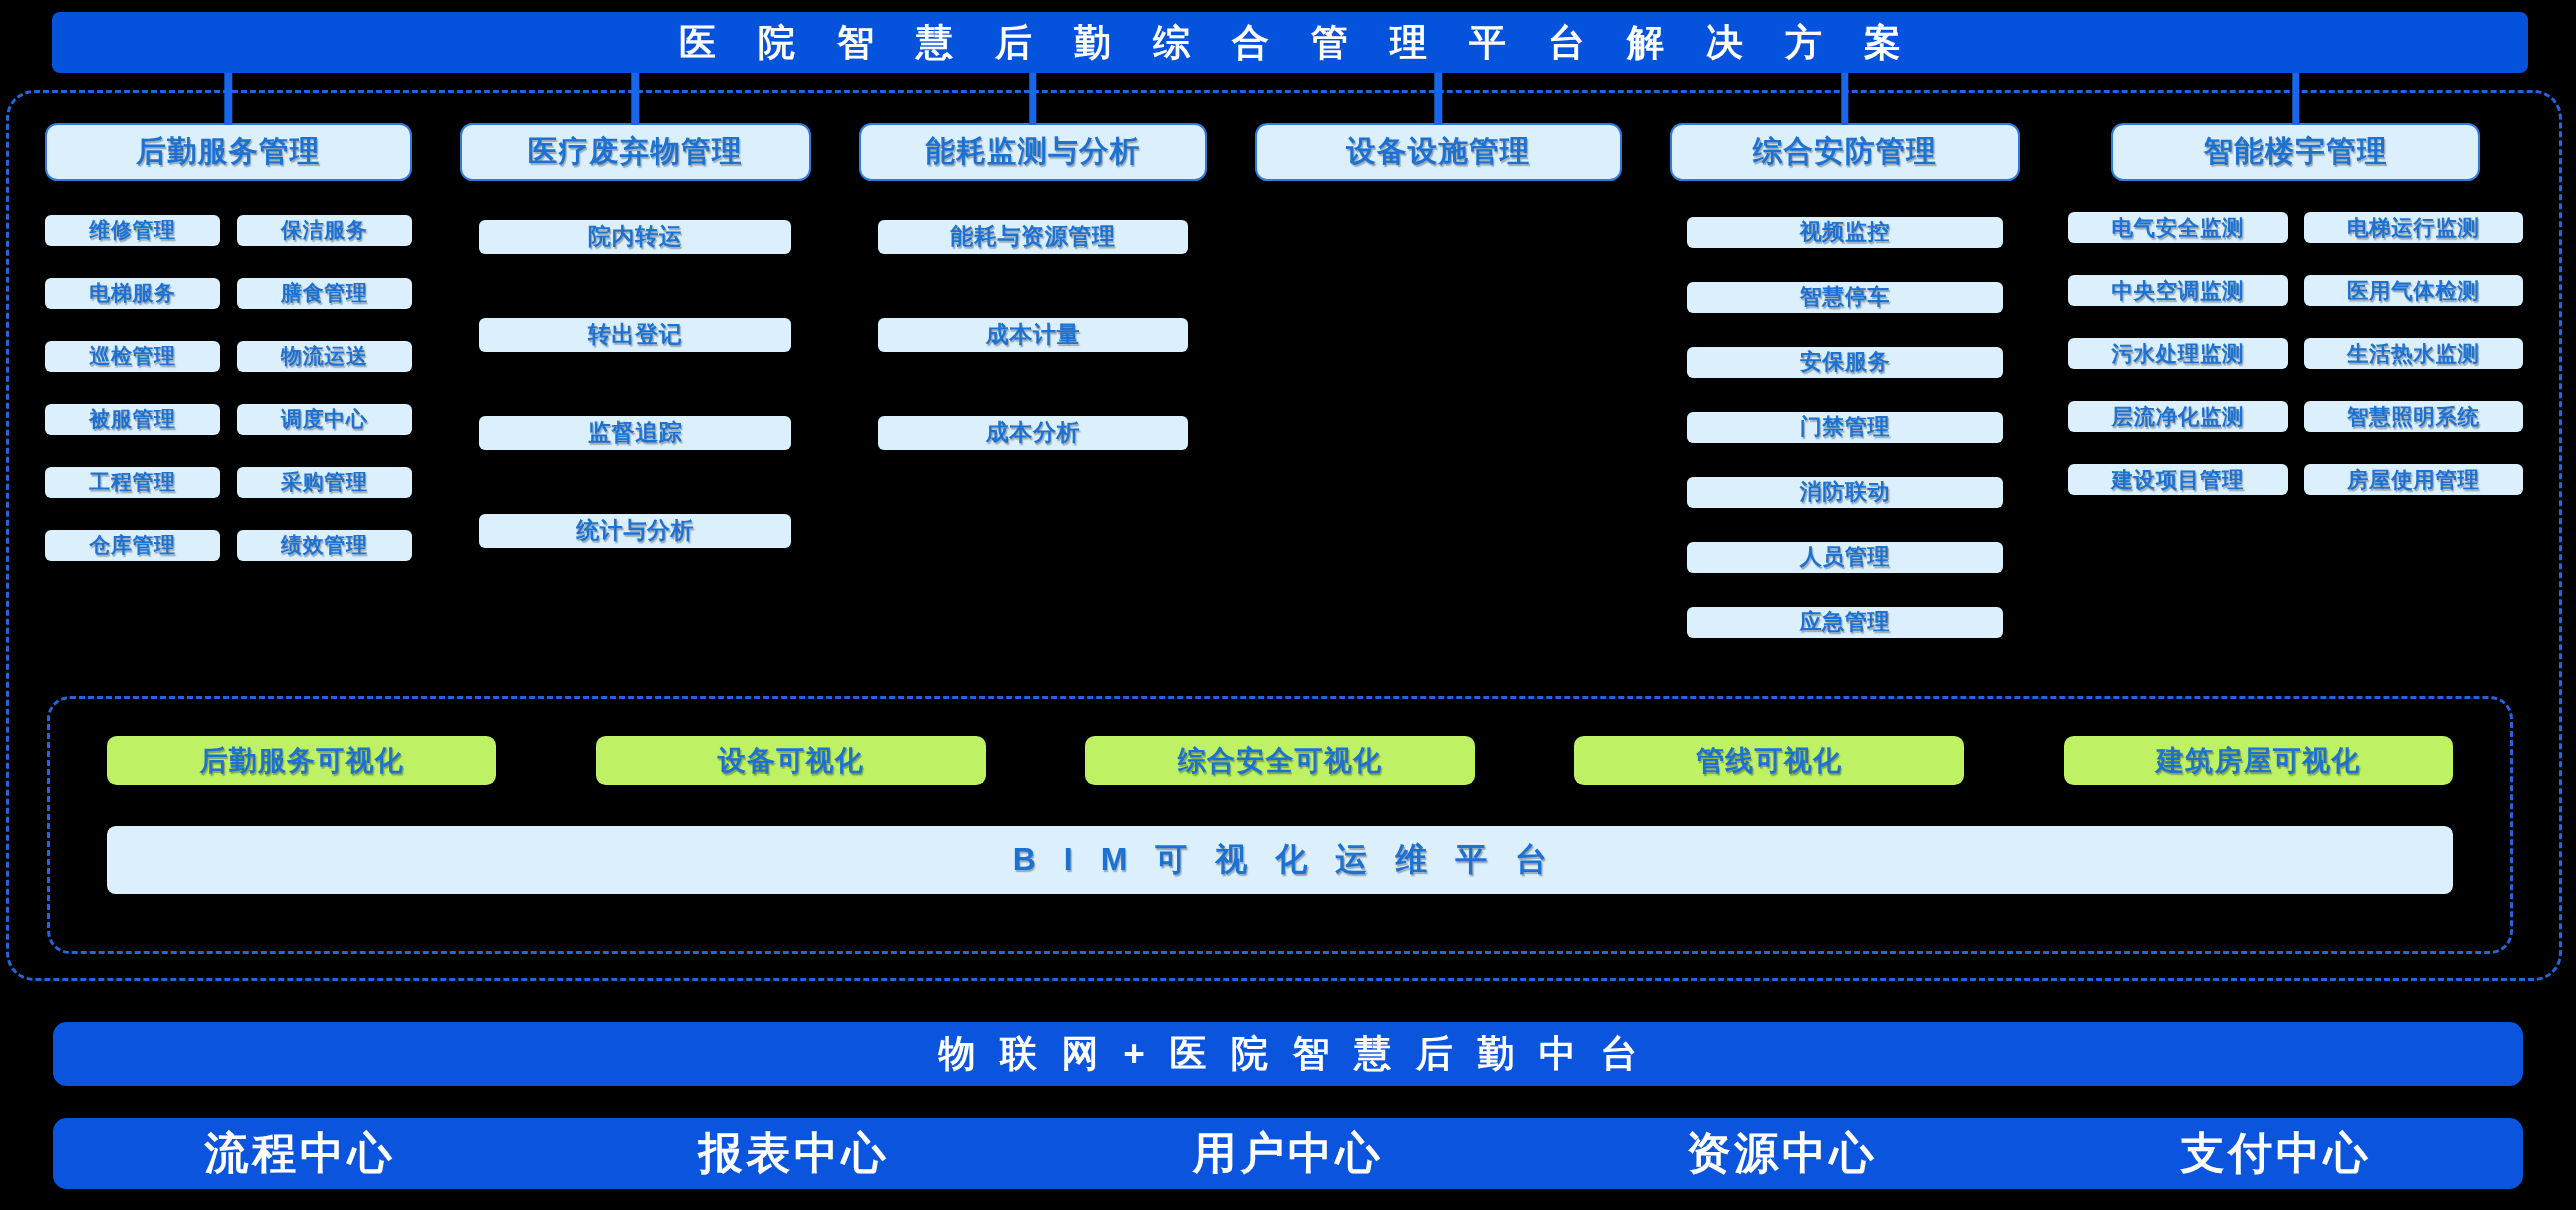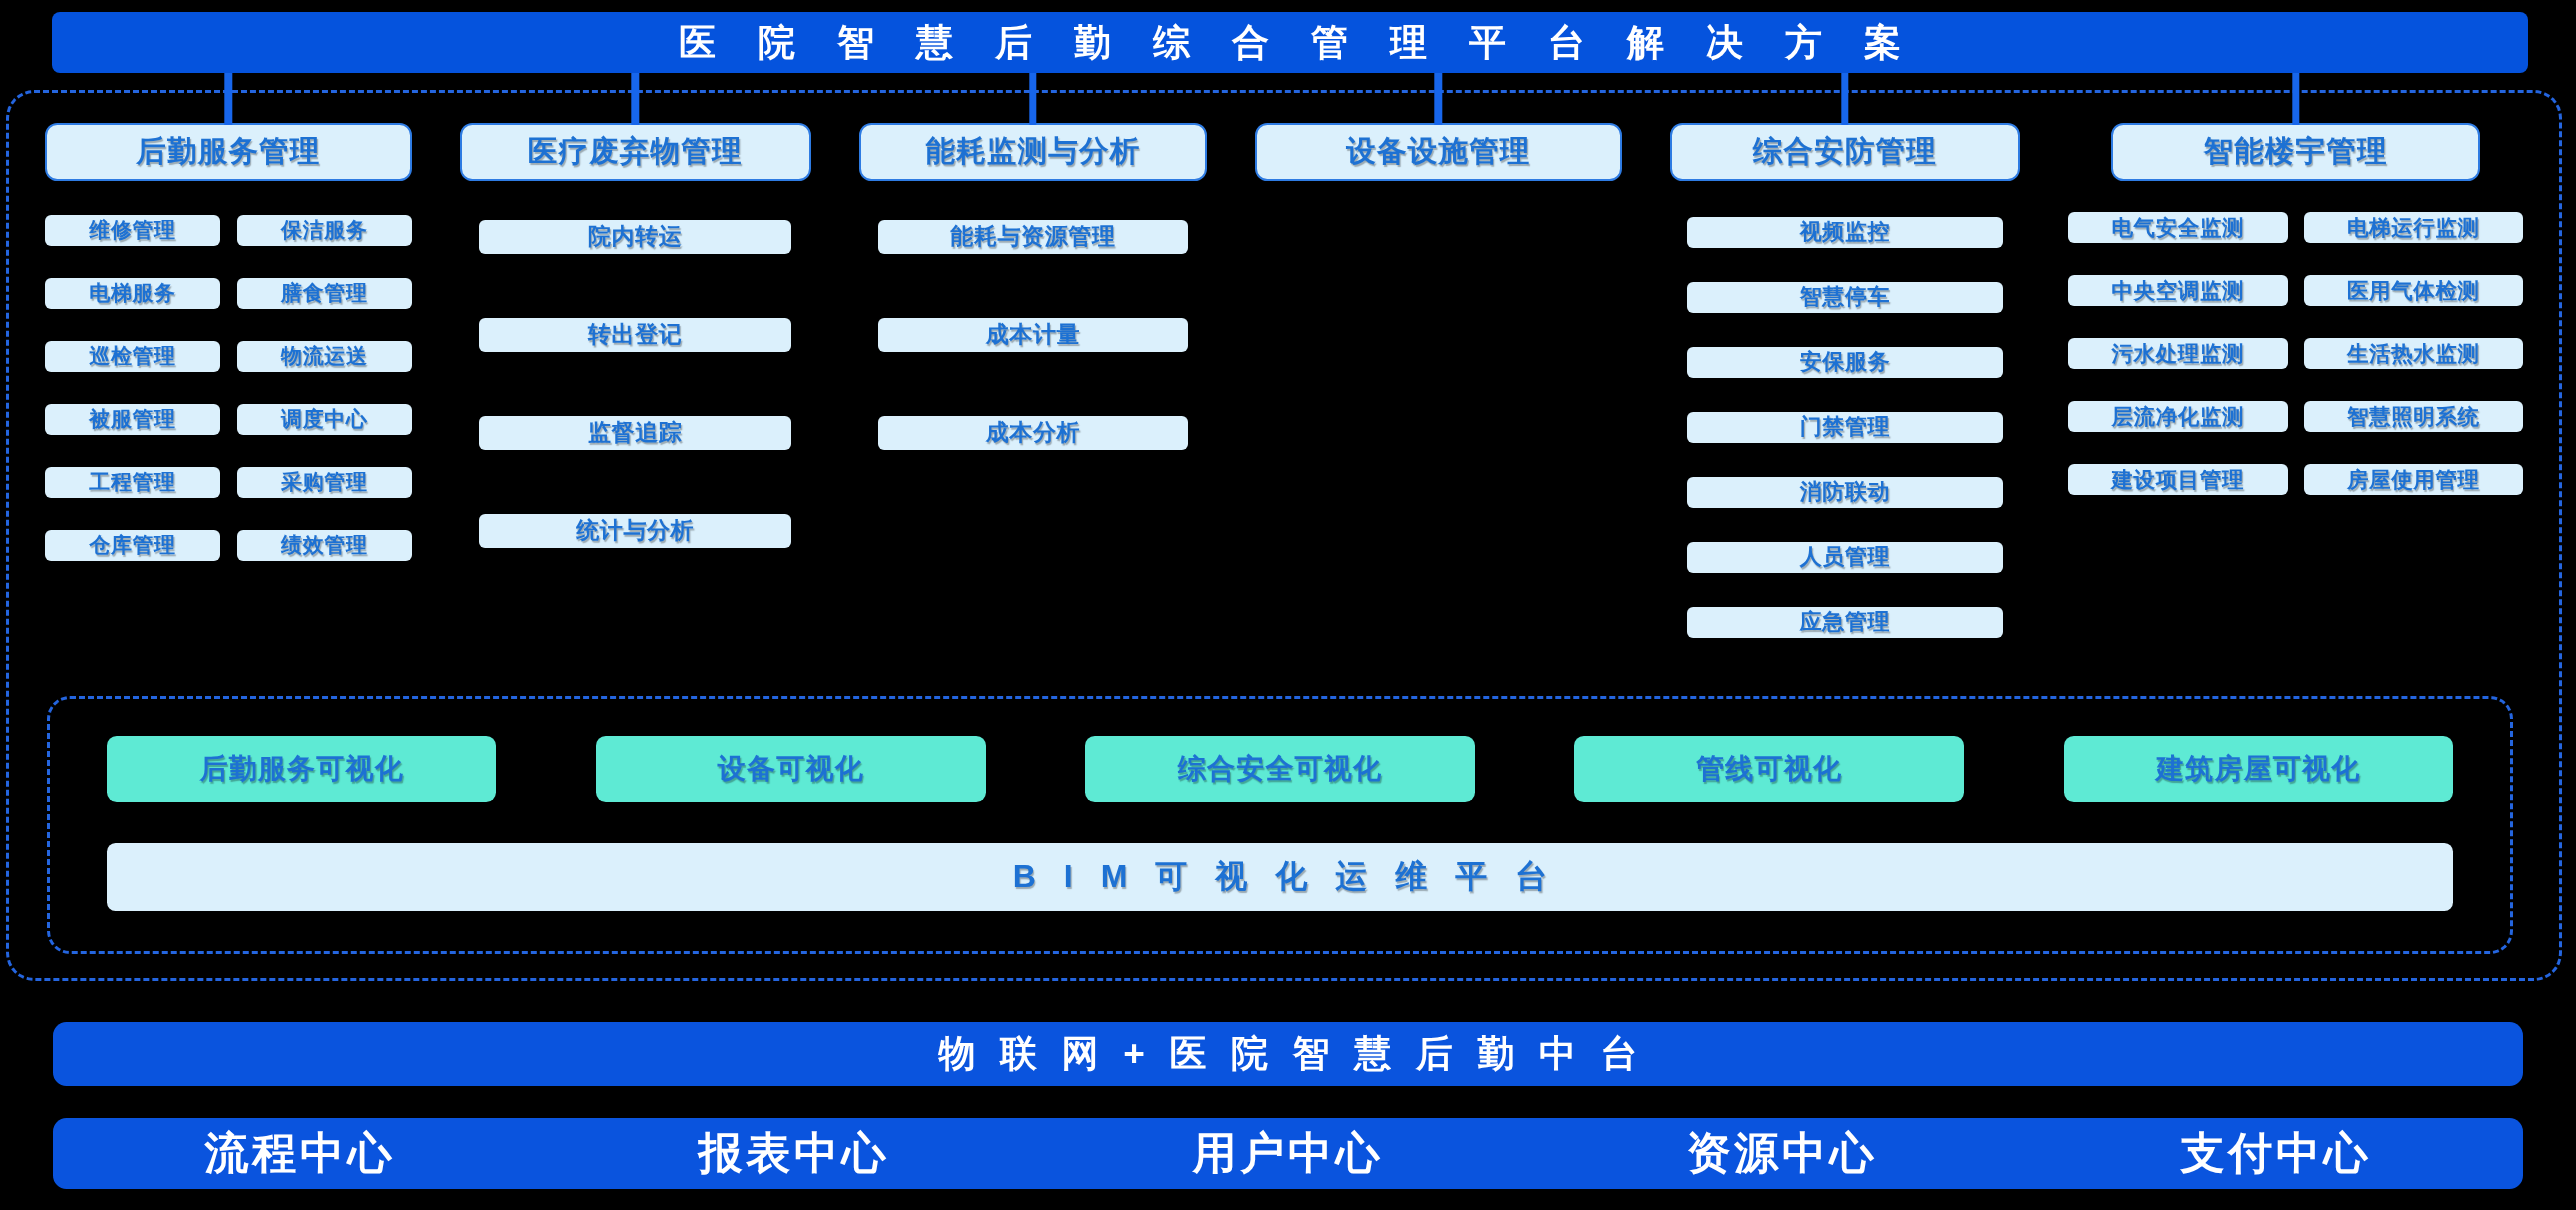--- a/index.html
+++ b/index.html
@@ -50,21 +50,21 @@
   .c6 .items{display:grid;grid-template-columns:1fr 1fr;gap:32px 16px;margin-top:31px;}
   .c6 .item{height:31px;font-size:21.5px;}
   
   .inner{
     position:absolute;left:47px;top:696px;width:2466px;height:258px;
     border:3.1px dashed #2465DF;border-radius:23px;box-sizing:border-box;
     padding:0 57px;
   }
   .viz-row{margin-top:37px;display:flex;justify-content:space-between;}
   .viz-box{
-    width:16.6%;height:66px;background:#5eead4;border-radius:9.8px;
+    width:16.6%;height:49px;background:#bef264;border-radius:9.8px;
     display:flex;align-items:center;justify-content:center;
     color:#1D71D3;font-size:28px;letter-spacing:1.2px;
     box-shadow:2.5px 3.7px 2.5px rgba(0,0,0,.5);text-shadow:1.2px 1.8px 1.2px rgba(0,0,0,.3);
     white-space:nowrap;
   }
   .bim-bar{
     margin-top:41px;height:68px;background:#DBF0FC;border-radius:8.6px;
     display:flex;align-items:center;justify-content:center;
     color:#1D71D3;font-size:32px;letter-spacing:28px;text-indent:28px;
     box-shadow:2.5px 3.7px 2.5px rgba(0,0,0,.5);text-shadow:1.2px 1.8px 1.2px rgba(0,0,0,.3);

